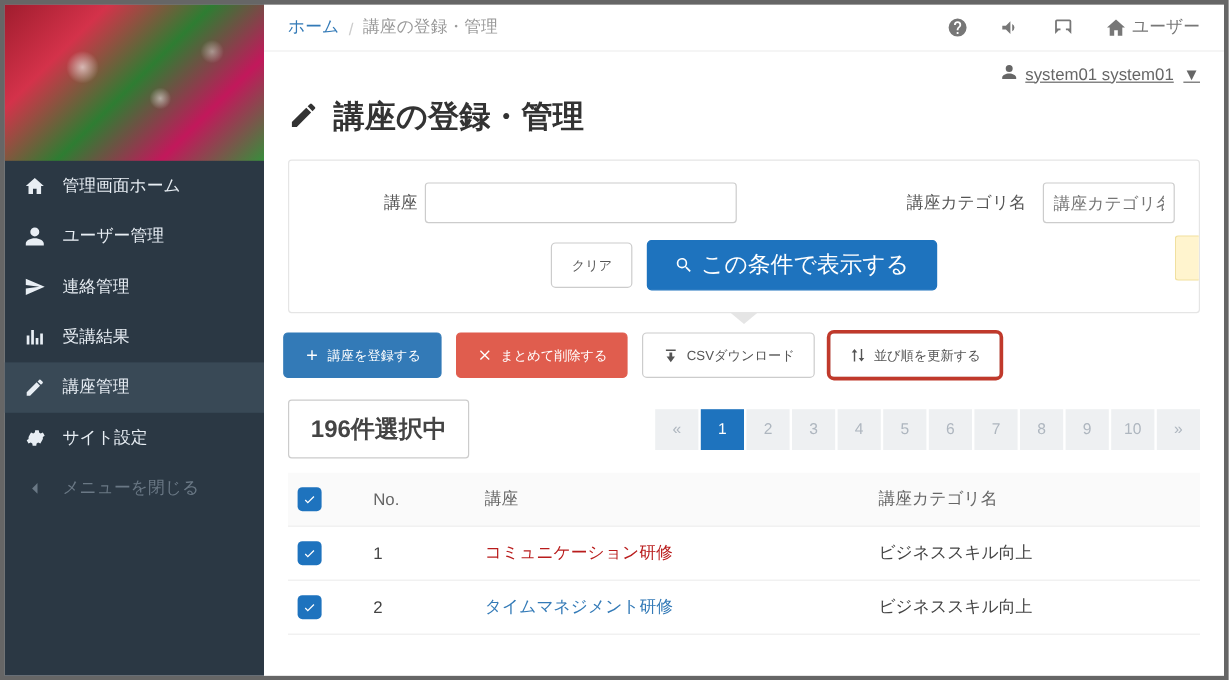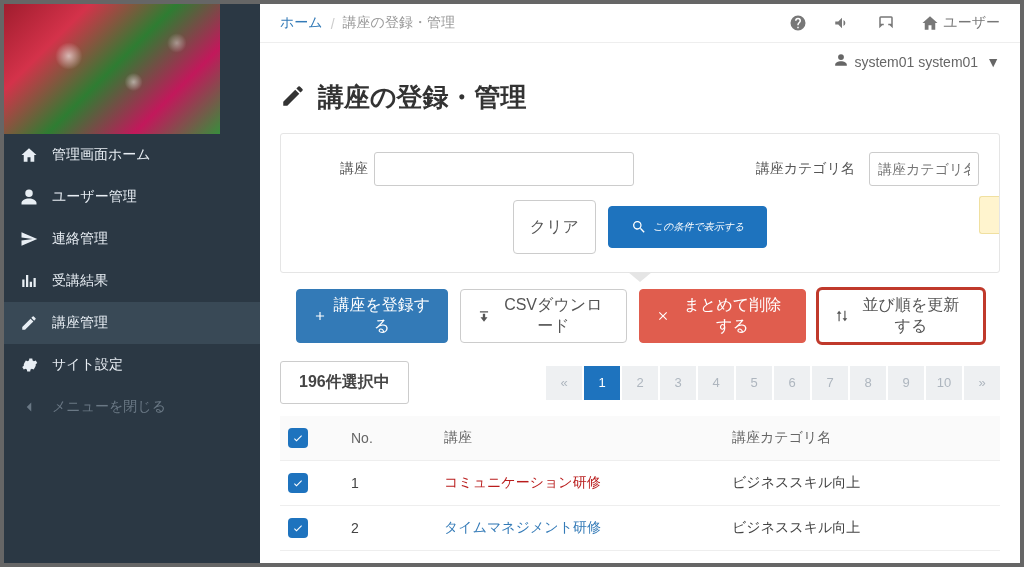--- a/index.html
+++ b/index.html
@@ -1,52 +1,52 @@
 <!DOCTYPE html>
 <html><head>
 <meta charset="utf-8">
 <style>
 * { margin: 0; padding: 0; box-sizing: border-box; }
 body { font-family: "Hiragino Kaku Gothic ProN", "メイリオ", sans-serif; font-size: 14px; color: #333; background: #fff; overflow: hidden; }
 .app { display: flex; width: 1024px; height: 567px; border: 4px solid #666; }
-.sidebar { width: 256px; background: #2b3844; color: #fff; display: flex; flex-direction: column; }
+.sidebar { width: 216px; background: #2b3844; color: #fff; display: flex; flex-direction: column; }
 .sidebar-image { width: 216px; height: 130px; background: linear-gradient(135deg, #a01d2e 0%, #d4324a 25%, #2e7d32 50%, #c2185b 75%, #388e3c 100%); position: relative; overflow: hidden; }
 .sidebar-image::before { content: ""; position: absolute; inset: 0; background: radial-gradient(circle at 30% 40%, rgba(255,255,255,0.6) 0%, transparent 8%), radial-gradient(circle at 60% 60%, rgba(255,255,255,0.5) 0%, transparent 6%), radial-gradient(circle at 80% 30%, rgba(255,255,255,0.4) 0%, transparent 5%); }
 .sidebar-nav { flex: 1; }
 .sidebar-item { display: flex; align-items: center; padding: 12px 16px; cursor: pointer; color: #e8eef4; }
 .sidebar-item.active { background: #394956; }
 .sidebar-item.muted { color: #6a7885; }
 .sidebar-item .icon { width: 20px; margin-right: 12px; fill: currentColor; display: inline-flex; }
 .main { flex: 1; display: flex; flex-direction: column; background: #fff; overflow: hidden; }
 .topbar { display: flex; align-items: flex-end; padding: 10px 20px; border-bottom: 1px solid #eee; color: #999; }
 .breadcrumb-home { color: #337ab7; }
 .breadcrumb-sep { margin: 0 8px; color: #ccc; }
 .topbar-spacer { flex: 1; }
 .topbar-icon { margin-left: 26px; color: #777; fill: currentColor; display: inline-flex; cursor: pointer; }
-.userline { display: flex; justify-content: flex-end; align-items: center; padding: 10px 20px; color: #666; }
+.userline { display: flex; justify-content: flex-end; align-items: center; padding: 10px 20px; color: #666; text-decoration: underline; }
 .userline .icon { fill: #666; margin-right: 6px; }
 .userline .caret { margin-left: 8px; }
 .page-title { display: flex; align-items: center; padding: 0 20px 18px; }
 .page-title .icon { fill: #333; margin-right: 12px; }
 .page-title h1 { font-size: 26px; font-weight: bold; }
 .filter-panel { margin: 0 20px 16px; border: 1px solid #e5e5e5; border-radius: 3px; padding: 18px 20px; position: relative; }
 .filter-row { display: flex; align-items: center; gap: 12px; }
 .filter-row label { color: #555; font-size: 14px; margin-right: 6px; }
 .filter-row input[type=text] { height: 34px; border: 1px solid #ccc; border-radius: 3px; padding: 0 8px; font-size: 14px; }
 .filter-buttons { display: flex; gap: 12px; margin-top: 14px; justify-content: center; align-items: center; }
-.btn { display: inline-flex; align-items: center; justify-content: center; height: 54px; padding: 0 16px; border-radius: 4px; border: 1px solid transparent; cursor: pointer; font-size: 16px; background: #fff; }
+.btn { display: inline-flex; align-items: center; justify-content: center; height: 38px; padding: 0 16px; border-radius: 4px; border: 1px solid transparent; cursor: pointer; font-size: 11px; background: #fff; }
 .btn-default { border-color: #ccc; color: #555; background: #fff; }
 .btn-primary { background: #1e73be; border-color: #1e73be; color: #fff; }
 .btn-success { background: #337ab7; border-color: #337ab7; color: #fff; }
 .btn-danger { background: #e05d4e; border-color: #e05d4e; color: #fff; }
 .btn .icon { fill: currentColor; margin-right: 6px; display: inline-flex; }
 .highlighted { outline: 3px solid #c0392b; outline-offset: -1px; justify-content: center; }
-.action-row { display: flex; gap: 12px; padding: 0 36px; margin-bottom: 18px; }
+.action-row { display: flex; gap: 12px; padding: 0 16px; margin-bottom: 18px; }
 .list-header { display: flex; align-items: center; padding: 0 20px; gap: 16px; margin-bottom: 12px; }
-.selection-box { border: 1px solid #ccc; border-radius: 3px; padding: 10px 18px; font-size: 16px; color: #444; font-weight: bold; }
+.selection-box { border: 1px solid #ccc; border-radius: 3px; padding: 10px 18px; font-size: 20px; color: #444; font-weight: bold; }
 .pagination { display: flex; gap: 2px; margin-left: auto; }
 .page-btn { width: 36px; height: 34px; display: inline-flex; align-items: center; justify-content: center; background: #eef0f2; color: #aeb6bf; font-size: 13px; cursor: pointer; }
 .page-btn.active { background: #1e73be; color: #fff; }
 .table { margin: 0 20px; }
 .thead, .trow { display: grid; grid-template-columns: 40px 70px 1fr 260px; align-items: center; padding: 12px 8px; border-bottom: 1px solid #eee; gap: 23px; }
 .thead { color: #666; background: #fafafa; }
 .trow { color: #444; }
 .cb { width: 20px; height: 20px; border-radius: 4px; background: #1e73be; display: inline-flex; align-items: center; justify-content: center; cursor: pointer; }
 .cb svg { fill: #fff; }
 .filter-panel::after { content: ""; position: absolute; bottom: -10px; left: 50%; transform: translateX(-50%); width: 0; height: 0; border-left: 12px solid transparent; border-right: 12px solid transparent; border-top: 10px solid #e5e5e5; }
@@ -170,56 +170,56 @@
         </div>
         <div style="flex:1;display:flex;align-items:center;justify-content:flex-end;gap:8px;">
           <label>講座カテゴリ名</label>
           <input type="text" style="width: 110px;" placeholder="講座カテゴリ名">
         </div>
       </div>
       <div class="filter-buttons">
         <button class="btn btn-default">
             <span>クリア</span>
           </button>
-        <button class="btn btn-primary" style="padding:0 22px;height:42px;font-size:10px;font-style:italic;">
+        <button class="btn btn-primary" style="padding:0 22px;height:42px;font-size:19px;">
           <span class="icon">
               <svg width="16" height="16" viewBox="0 0 24 24">
                 <path d="M15.5 14h-.8l-.3-.3a6.5 6.5 0 10-.7.7l.3.3v.8l5 5 1.5-1.5-5-5zM9.5 14A4.5 4.5 0 119.5 5a4.5 4.5 0 010 9z"></path>
               </svg>
             </span>
           <span>この条件で表示する</span>
         </button>
       </div>
       <div class="yellow-stub"></div>
     </div>
 
     <div class="action-row">
       <button class="btn btn-success">
         <span class="icon">
             <svg width="14" height="14" viewBox="0 0 24 24">
               <path d="M19 13h-6v6h-2v-6H5v-2h6V5h2v6h6v2z"></path>
             </svg>
           </span>
         <span>講座を登録する</span>
       </button>
+      <button class="btn btn-danger">
+        <span class="icon">
+            <svg width="14" height="14" viewBox="0 0 24 24">
+              <path d="M19 6.4L17.6 5 12 10.6 6.4 5 5 6.4 10.6 12 5 17.6 6.4 19 12 13.4 17.6 19 19 17.6 13.4 12z"></path>
+            </svg>
+          </span>
+        <span>まとめて削除する</span>
+      </button>
       <button class="btn btn-default">
         <span class="icon">
             <svg width="14" height="14" viewBox="0 0 24 24">
               <path d="M5 20h14v-2H5v2zM12 2L6 10h4v6h4v-6h4L12 2z" transform="rotate(180 12 12)"></path>
             </svg>
           </span>
         <span>CSVダウンロード</span>
-      </button>
-      <button class="btn btn-danger">
-        <span class="icon">
-            <svg width="14" height="14" viewBox="0 0 24 24">
-              <path d="M19 6.4L17.6 5 12 10.6 6.4 5 5 6.4 10.6 12 5 17.6 6.4 19 12 13.4 17.6 19 19 17.6 13.4 12z"></path>
-            </svg>
-          </span>
-        <span>まとめて削除する</span>
       </button>
       <button class="btn btn-default highlighted">
         <span class="icon">
             <svg width="14" height="14" viewBox="0 0 24 24">
               <path d="M7 3l-4 5h3v13h2V8h3L7 3zm10 18l4-5h-3V3h-2v13h-3l4 5z"></path>
             </svg>
           </span>
         <span>並び順を更新する</span>
       </button>
     </div>

